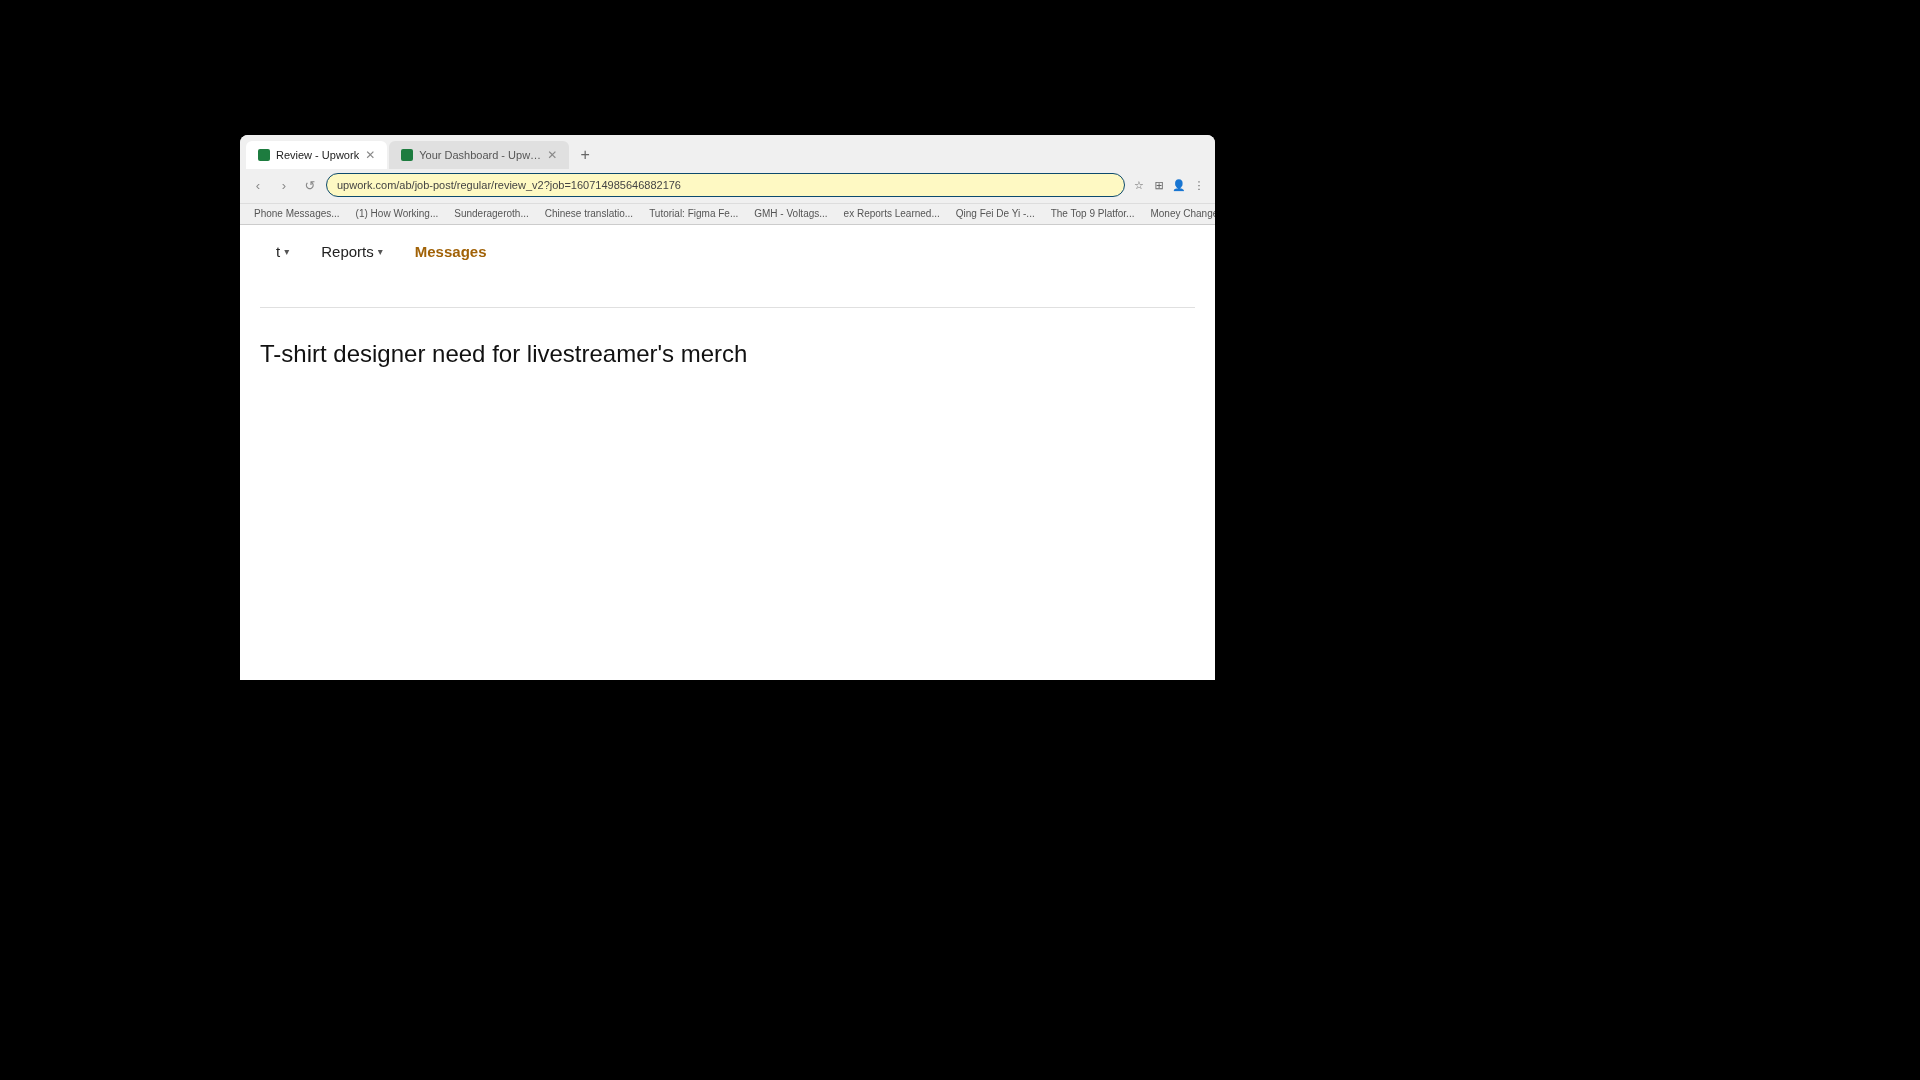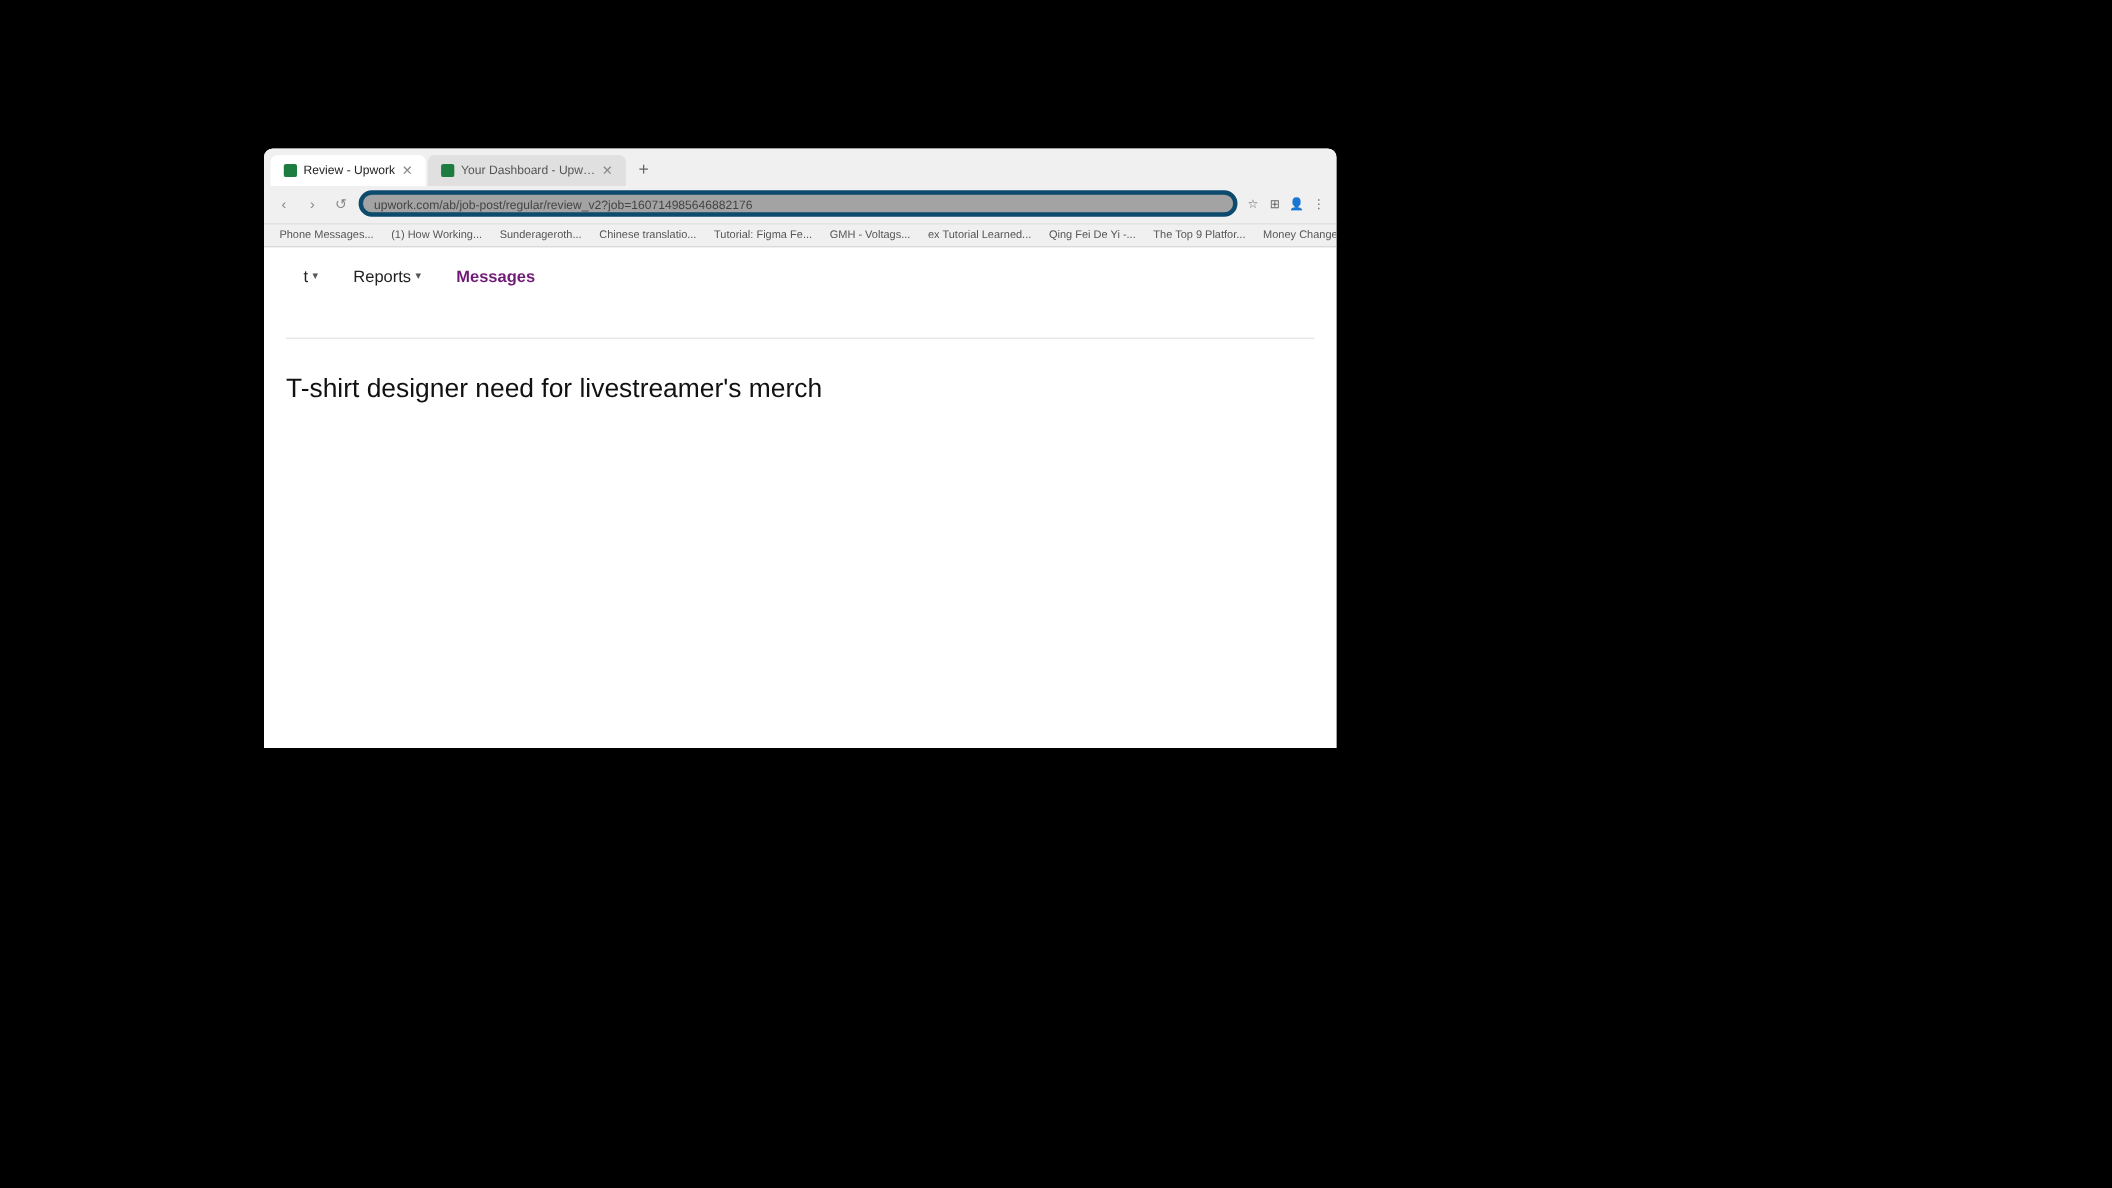--- a/index.html
+++ b/index.html
@@ -111,28 +111,28 @@
       justify-content: center;
       color: #888;
       font-size: 13px;
       cursor: pointer;
       border-radius: 50%;
     }
 
     .address-bar {
       flex: 1;
       height: 24px;
-      background: #a3a3a3;
-      border: 4px solid #0c4a6e;
+      background: #fef9c3;
+      border: 1px solid #0c4a6e;
       border-radius: 12px;
       padding: 0 10px;
       font-size: 11px;
       color: #444;
       display: flex;
-      align-items: flex-end;
+      align-items: center;
     }
 
     .browser-icons {
       display: flex;
       gap: 4px;
       align-items: center;
     }
 
     .browser-icon {
       width: 16px;
@@ -190,21 +190,21 @@
       gap: 4px;
       padding: 0 16px;
       font-size: 15px;
       color: #222;
       cursor: pointer;
       height: 100%;
       font-weight: 500;
     }
 
     .nav-item.active {
-      color: #701a75;
+      color: #a16207;
       font-weight: 600;
     }
 
     .nav-item .chevron {
       font-size: 10px;
       color: #555;
     }
 
     
     .main-body {
@@ -271,21 +271,21 @@
       </div>
     </div>
 
     <div class="bookmarks-bar">
       <div class="bookmark-item">Phone Messages...</div>
       <div class="bookmark-item">(1) How Working...</div>
       <div class="bookmark-item">Sunderageroth...</div>
       <div class="bookmark-item">Chinese translatio...</div>
       <div class="bookmark-item">Tutorial: Figma Fe...</div>
       <div class="bookmark-item">GMH - Voltags...</div>
-      <div class="bookmark-item">ex Tutorial Learned...</div>
+      <div class="bookmark-item">ex Reports Learned...</div>
       <div class="bookmark-item">Qing Fei De Yi -...</div>
       <div class="bookmark-item">The Top 9 Platfor...</div>
       <div class="bookmark-item">Money Changes E...</div>
 
     </div>
   </div>
 
   <div class="page-content">
 
     <div class="site-nav">

